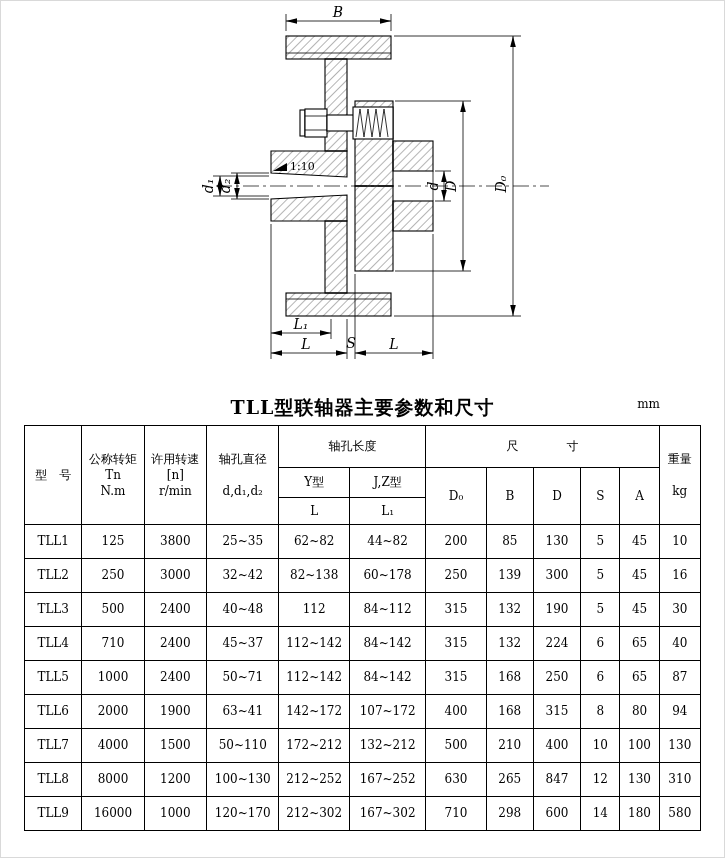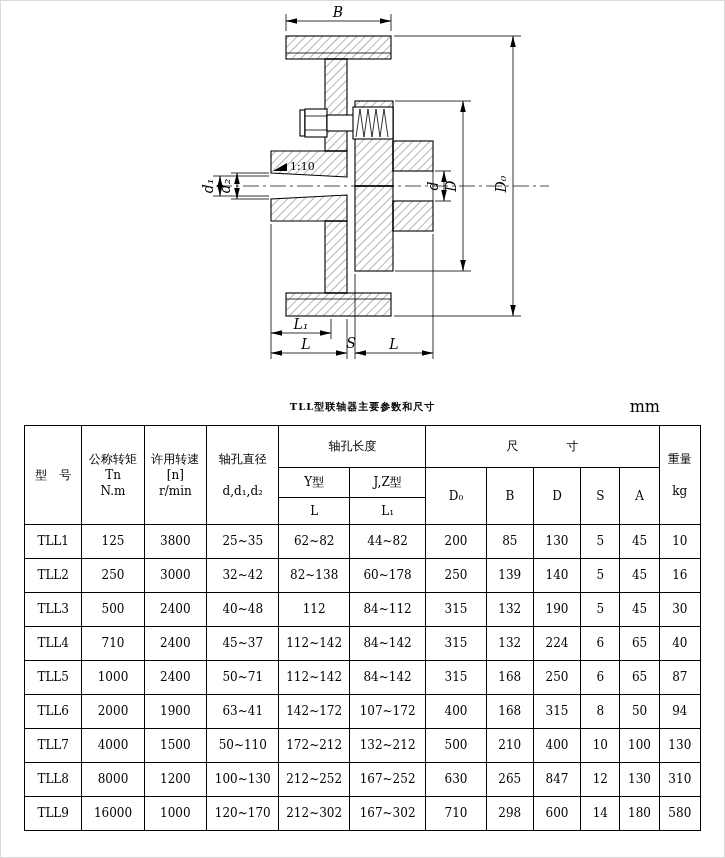--- a/index.html
+++ b/index.html
@@ -15,22 +15,22 @@
   .part  { fill:url(#hatch); stroke:#000; stroke-width:1.1; }
   .solid { fill:#ffffff; stroke:#000; stroke-width:1.1; }
   .thin  { stroke:#000; stroke-width:0.8; fill:none; }
   .dim   { stroke:#000; stroke-width:0.8; fill:none; }
   .cl    { stroke:#000; stroke-width:0.7; stroke-dasharray:16 4 3 4; }
   .lbl   { font-family:"DejaVu Serif", serif; font-style:italic; font-size:14px; fill:#000; }
   .lbl-s { font-family:"DejaVu Serif", serif; font-size:11px; fill:#000; }
 
   
   .title-row { position:relative; text-align:center; margin:16px 0 10px 0; height:20px; }
-  .title-row .title { font-weight:bold; font-size:10px; letter-spacing:1px; }
-  .title-row .unit  { position:absolute; right:64px; top:2px; font-size:16px; }
+  .title-row .title { font-weight:bold; font-size:19px; letter-spacing:1px; }
+  .title-row .unit  { position:absolute; right:64px; top:2px; font-size:12px; }
 
   table.params {
     margin:0 auto; border-collapse:collapse; table-layout:fixed; width:677px;
   }
   table.params th, table.params td {
     border:1px solid #000; text-align:center; vertical-align:middle;
     font-size:12px; font-weight:normal; padding:0 1px;
     white-space:pre-line; line-height:1.35;
     font-family:"DejaVu Serif", serif;
   }
@@ -228,21 +228,21 @@
       </tr>
       <tr>
         <td>TLL2</td>
           <td>250</td>
           <td>3000</td>
           <td>32~42</td>
           <td>82~138</td>
           <td>60~178</td>
           <td>250</td>
           <td>139</td>
-          <td>140</td>
+          <td>300</td>
           <td>5</td>
           <td>45</td>
           <td>16</td>
       </tr>
       <tr>
         <td>TLL3</td>
           <td>500</td>
           <td>2400</td>
           <td>40~48</td>
           <td>112</td>
@@ -286,21 +286,21 @@
         <td>TLL6</td>
           <td>2000</td>
           <td>1900</td>
           <td>63~41</td>
           <td>142~172</td>
           <td>107~172</td>
           <td>400</td>
           <td>168</td>
           <td>315</td>
           <td>8</td>
-          <td>50</td>
+          <td>80</td>
           <td>94</td>
       </tr>
       <tr>
         <td>TLL7</td>
           <td>4000</td>
           <td>1500</td>
           <td>50~110</td>
           <td>172~212</td>
           <td>132~212</td>
           <td>500</td>

